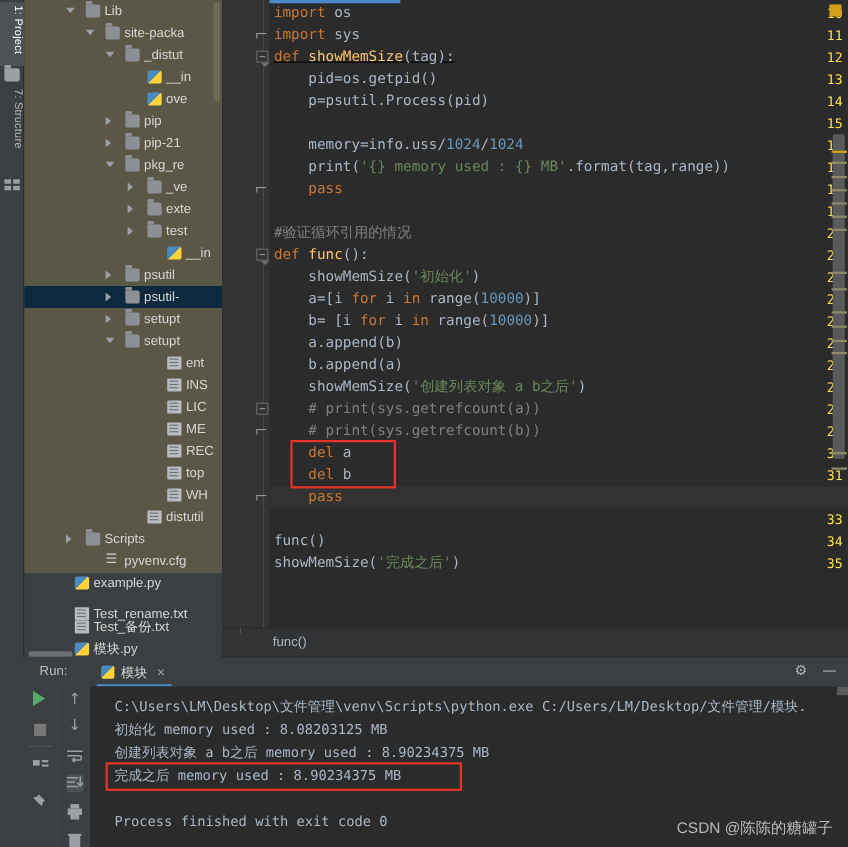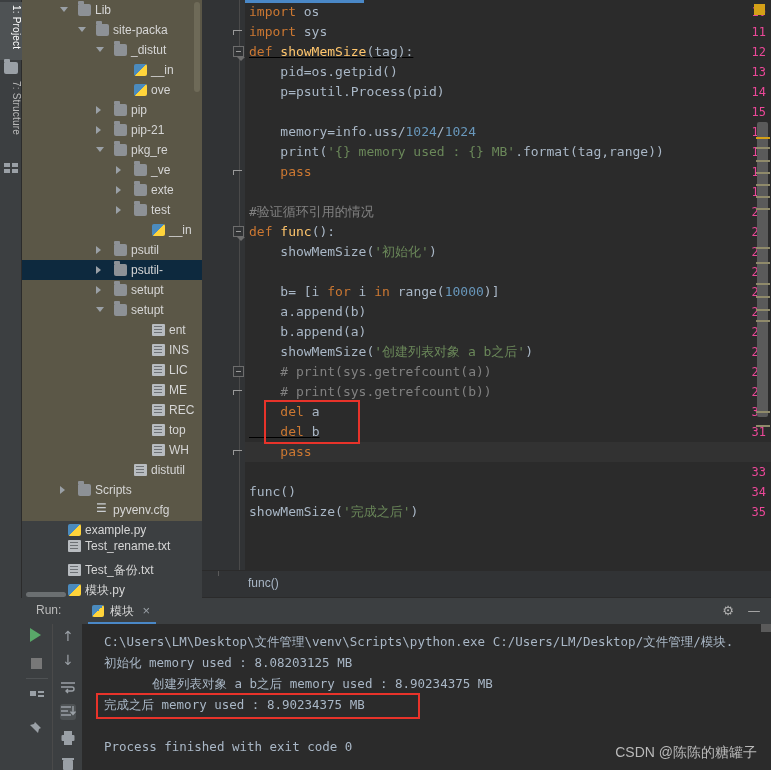--- a/index.html
+++ b/index.html
@@ -70,21 +70,21 @@
   .tree-bottom-scroll { position:absolute; left:4px; bottom:8px; width:40px;
     height:5px; background:#6b6f71; border-radius:3px; }
 
   
   .editor { position:absolute; left:202px; top:0; right:0; height:570px;
     background:#2b2b2b; overflow:hidden; }
   .tab-underline { position:absolute; left:10px; top:0; width:152px; height:3px;
     background:#4a88c7; }
   .gutter { position:absolute; left:0; top:0; width:43px; height:570px;
     background:#313335; }
-  .lnum { position:absolute; right:5px; font-size:12px; color:#ec4899;
+  .lnum { position:absolute; right:5px; font-size:12px; color:#fde047;
     font-family:"DejaVu Sans Mono", monospace; text-align:right; }
   .lnum.cur { color:#a4a3a3; }
   .cur-line-bg { position:absolute; left:43px; right:0; height:20px;
     background:#323232; }
   .fold-rail { position:absolute; left:37px; top:0; width:1px; height:570px;
     background:#4a4a4a; }
   .fold { position:absolute; left:31px; width:11px; height:11px;
     border:1px solid #6d6d6d; background:#313335; }
   .fold:after { content:""; position:absolute; left:2px; top:4px;
     width:5px; height:1px; background:#9a9a9a; }
@@ -308,21 +308,21 @@
           <span class="tree-lbl" style="left: 73px;">Scripts</span>
         </div>
         <div class="tree-row" style="top: 500px; position: absolute; left: 0px; width: 180px;">
           <span class="ico cfg" style="left: 74px;"></span>
           <span class="tree-lbl" style="left: 91px; text-align: right;">pyvenv.cfg</span>
         </div>
         <div class="tree-row" style="top: 520px; position: absolute; left: 0px; width: 180px;">
           <span class="ico py" style="left: 46px;"></span>
           <span class="tree-lbl" style="left: 63px;">example.py</span>
         </div>
-        <div class="tree-row" style="top: 536px; position: absolute; left: 0px; width: 180px;">
+        <div class="tree-row" style="top: 548px; position: absolute; left: 0px; width: 180px;">
           <span class="ico file" style="left: 46px;"></span>
           <span class="tree-lbl" style="left: 63px;">Test_rename.txt</span>
         </div>
         <div class="tree-row" style="top: 560px; position: absolute; left: 0px; width: 180px;">
           <span class="ico file" style="left: 46px;"></span>
           <span class="tree-lbl" style="left: 63px;">Test_备份.txt</span>
         </div>
         <div class="tree-row" style="top: 580px; position: absolute; left: 0px; width: 180px;">
           <span class="ico py" style="left: 46px;"></span>
           <span class="tree-lbl" style="left: 63px;">模块.py</span>
@@ -382,28 +382,29 @@
         <div class="cl" style="top: 42px; text-decoration: underline;"><span class="k">def </span><span class="fn">showMemSize</span><span class="t">(tag):</span></div>
         <div class="cl" style="top: 82px;"><span class="t">    p=psutil.Process(pid)</span></div>
         <div class="cl" style="top: 62px;"><span class="t">    pid=os.getpid()</span></div>
         <div class="cl" style="top: 122px;"><span class="t">    memory=info.uss/</span><span class="n">1024</span><span class="t">/</span><span class="n">1024</span></div>
         <div class="cl" style="top: 142px;"><span class="t">    print(</span><span class="s">'{} memory used : {} MB'</span><span class="t">.format(tag,range))</span></div>
         <div class="cl" style="top: 162px;"><span class="k">    pass</span></div>
         <div class="cl" style="top: 182px;"><span class="t"></span></div>
         <div class="cl" style="top: 202px;"><span class="c">#验证循环引用的情况</span></div>
         <div class="cl" style="top: 222px;"><span class="k">def </span><span class="fn">func</span><span class="t">():</span></div>
         <div class="cl" style="top: 242px;"><span class="t">    showMemSize(</span><span class="s">'初始化'</span><span class="t">)</span></div>
+        <div class="cl" style="top: 262px;"><span class="t">    a=[i </span><span class="k">for</span><span class="t"> i </span><span class="k">in</span><span class="t"> range(</span><span class="n">10000</span><span class="t">)]</span></div>
         <div class="cl" style="top: 282px;"><span class="t">    b= [i </span><span class="k">for</span><span class="t"> i </span><span class="k">in</span><span class="t"> range(</span><span class="n">10000</span><span class="t">)]</span></div>
         <div class="cl" style="top: 302px;"><span class="t">    a.append(b)</span></div>
         <div class="cl" style="top: 322px;"><span class="t">    b.append(a)</span></div>
         <div class="cl" style="top: 342px;"><span class="t">    showMemSize(</span><span class="s">'创建列表对象 a b之后'</span><span class="t">)</span></div>
         <div class="cl" style="top: 362px;"><span class="c">    # print(sys.getrefcount(a))</span></div>
         <div class="cl" style="top: 382px;"><span class="c">    # print(sys.getrefcount(b))</span></div>
         <div class="cl" style="top: 402px;"><span class="k">    del </span><span class="t">a</span></div>
-        <div class="cl" style="top: 422px; text-decoration: underline;"><span class="k">    del </span><span class="t">b</span></div>
+        <div class="cl" style="top: 422px;"><span class="k">    del </span><span class="t">b</span></div>
         <div class="cl" style="top: 442px;"><span class="k">    pass</span></div>
         <div class="cl" style="top: 462px;"><span class="t"></span></div>
         <div class="cl" style="top: 482px;"><span class="t">func()</span></div>
         <div class="cl" style="top: 502px;"><span class="t">showMemSize(</span><span class="s">'完成之后'</span><span class="t">)</span></div>
       </div>
     <div class="redbox" id="code-redbox" style="left: 62px; top: 400px; width: 96px; height: 44px;"></div>
     <div class="marker-top"></div>
     <div class="escrollbar" style="top:122px;height:295px;"></div>
     <div id="error-stripes">
         <div class="emark" style="top: 137px; background: rgb(212, 160, 23);"></div>
@@ -487,21 +488,21 @@
             <rect x="2" y="2" width="12" height="2" fill="#9aa0a6"></rect>
           </svg>
       </div>
     </div>
 
     <div class="console">
       <div class="conscroll"></div>
       <div id="console-lines">
           <div class="cline" style="top: 10px;">C:\Users\LM\Desktop\文件管理\venv\Scripts\python.exe C:/Users/LM/Desktop/文件管理/模块.</div>
           <div class="cline" style="top: 31px;">初始化 memory used : 8.08203125 MB</div>
-          <div class="cline" style="top: 52px; margin-left: 48px;">创建列表对象 a b之后 memory used : 8.90234375 MB</div>
+          <div class="cline" style="top: 52px;">创建列表对象 a b之后 memory used : 8.90234375 MB</div>
           <div class="cline" style="top: 73px;">完成之后 memory used : 8.90234375 MB</div>
           <div class="cline" style="top: 94px;"></div>
           <div class="cline" style="top: 115px;">Process finished with exit code 0</div>
         </div>
       <div class="redbox" id="console-redbox" style="left: 14px; top: 69px; width: 324px; height: 26px; border-color: rgb(232, 51, 42);"></div>
       <div class="watermark">CSDN @陈陈的糖罐子</div>
     </div>
   </div>
 </div>
 

